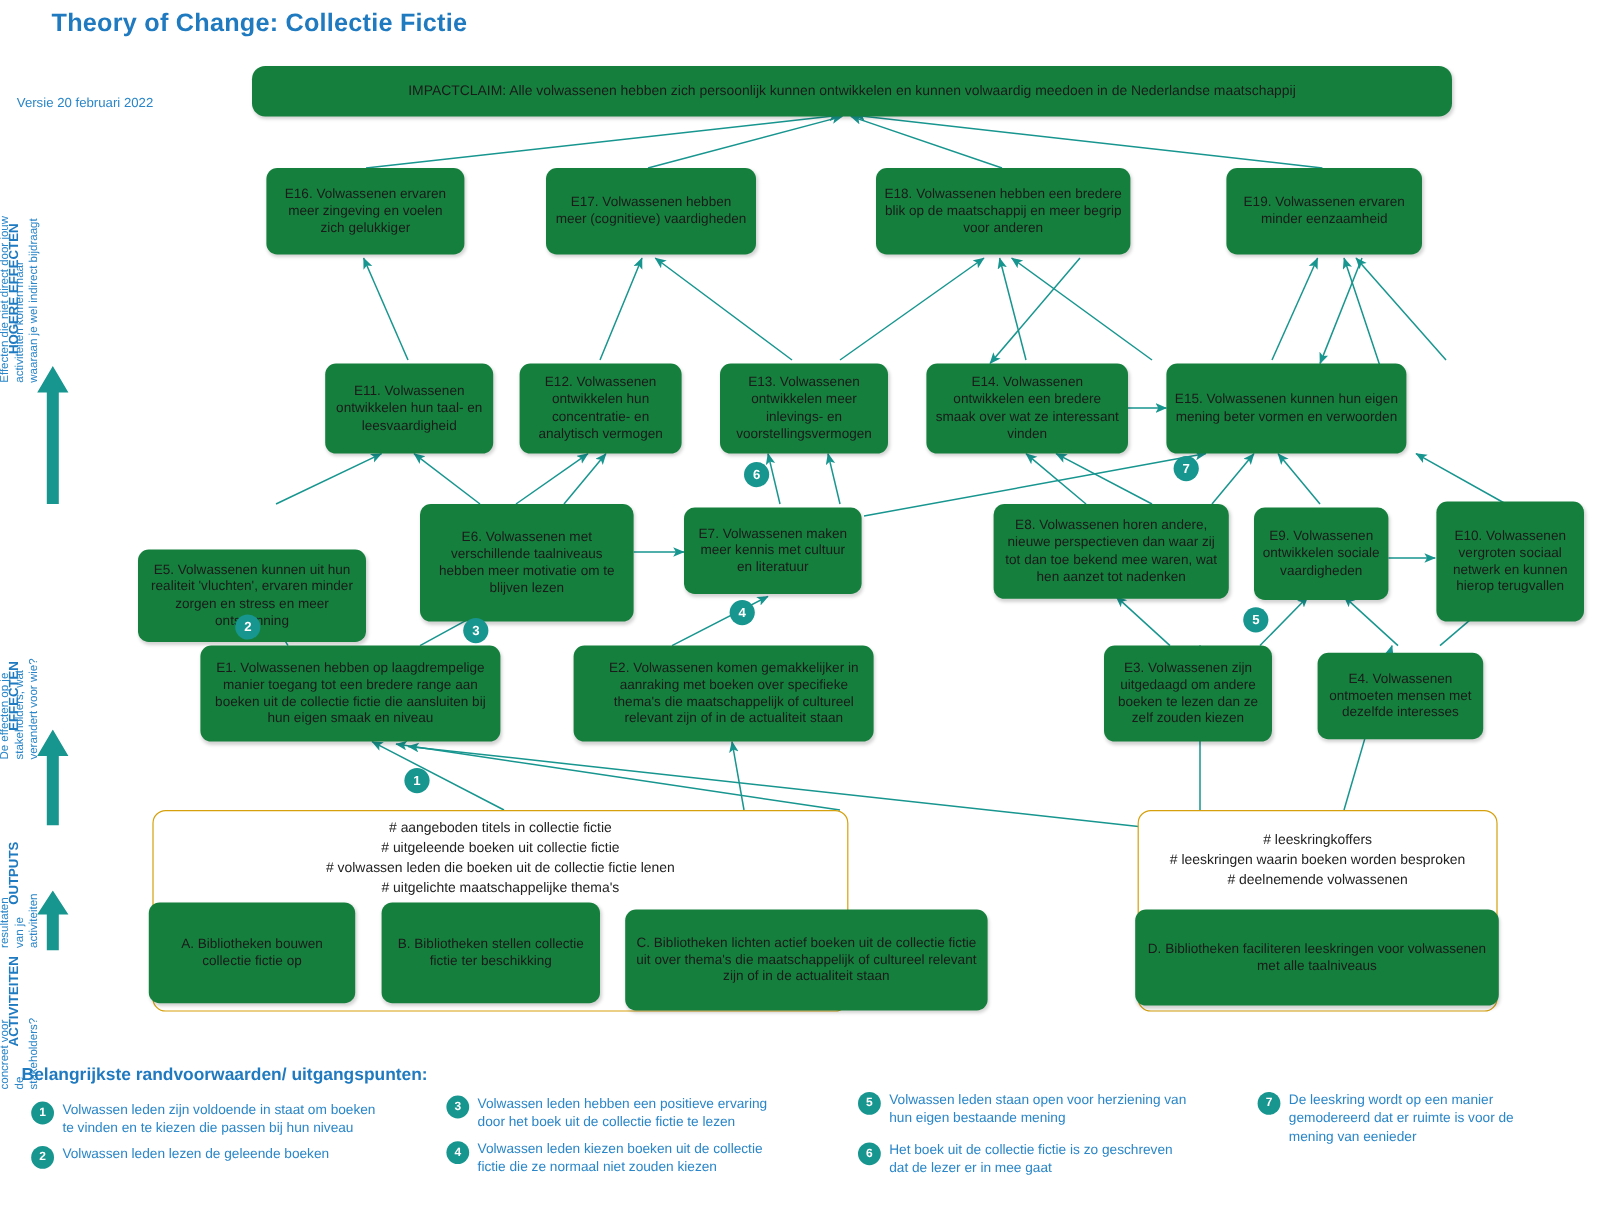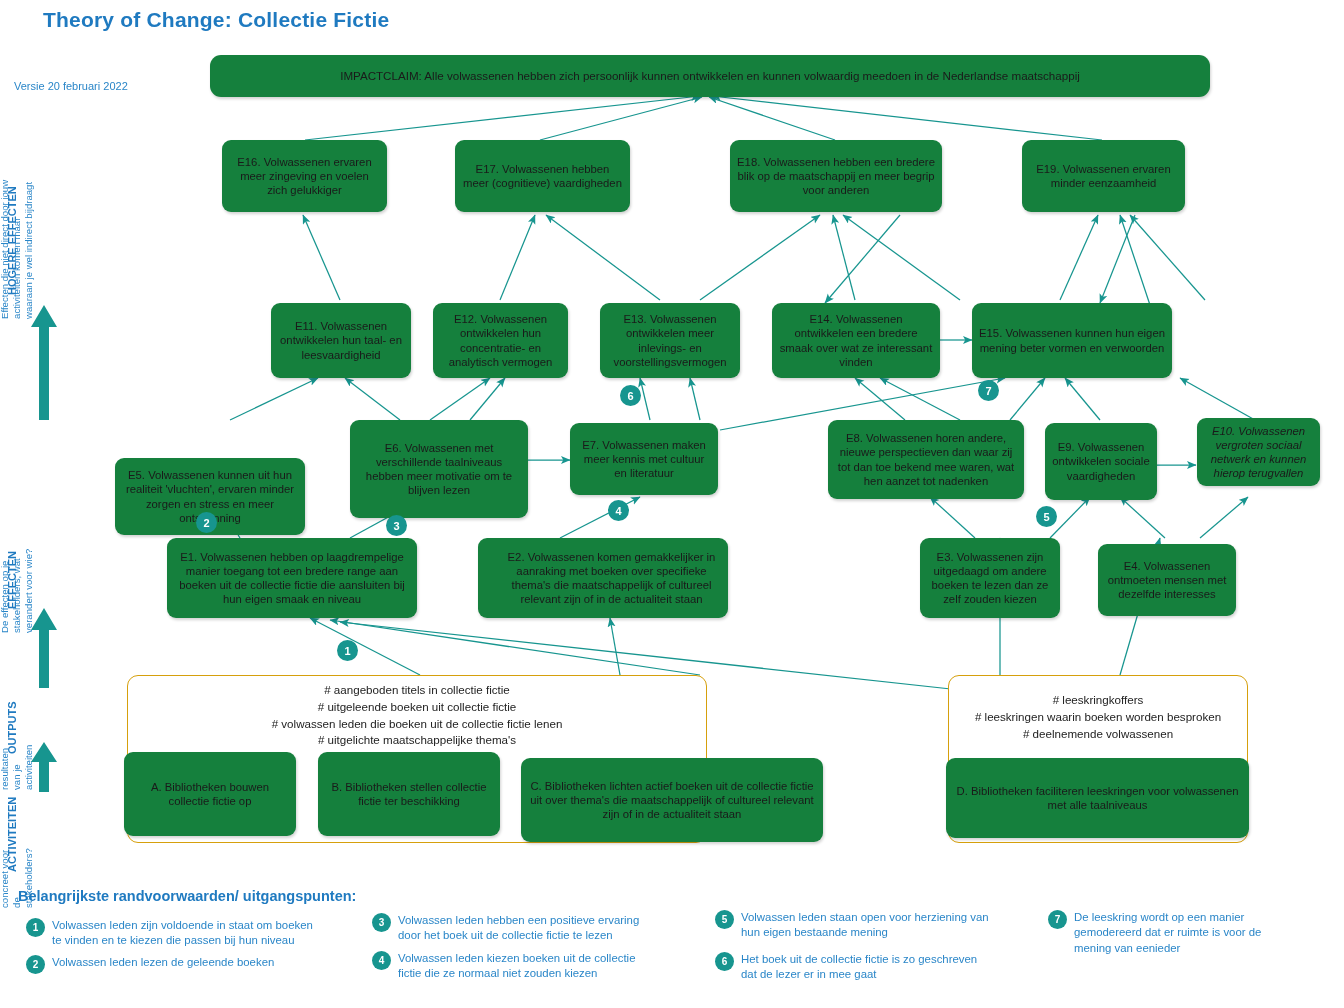--- a/index.html
+++ b/index.html
@@ -214,21 +214,21 @@
   <div class="box" style="left:433px;top:303px;width:135px;height:75px;">E12. Volwassenen ontwikkelen hun concentratie- en analytisch vermogen</div>
   <div class="box" style="left:600px;top:303px;width:140px;height:75px;">E13. Volwassenen ontwikkelen meer inlevings- en voorstellingsvermogen</div>
   <div class="box" style="left:772px;top:303px;width:168px;height:75px;">E14. Volwassenen ontwikkelen een bredere smaak over wat ze interessant vinden</div>
   <div class="box" style="left:972px;top:303px;width:200px;height:75px;">E15. Volwassenen kunnen hun eigen mening beter vormen en verwoorden</div>
 
   <div class="box" style="left:115px;top:420px;width:190px;height:77px;margin-top:38px;">E5. Volwassenen kunnen uit hun realiteit 'vluchten', ervaren minder zorgen en stress en meer ontspanning</div>
   <div class="box" style="left:350px;top:420px;width:178px;height:98px;">E6. Volwassenen met verschillende taalniveaus hebben meer motivatie om te blijven lezen</div>
   <div class="box" style="left:570px;top:423px;width:148px;height:72px;">E7. Volwassenen maken meer kennis met cultuur en literatuur</div>
   <div class="box" style="left:828px;top:420px;width:196px;height:79px;">E8. Volwassenen horen andere, nieuwe perspectieven dan waar zij tot dan toe bekend mee waren, wat hen aanzet tot nadenken</div>
   <div class="box" style="left:1045px;top:423px;width:112px;height:77px;">E9. Volwassenen ontwikkelen sociale vaardigheden</div>
-  <div class="box" style="left:1197px;top:418px;width:123px;height:68px;font-style:italic;">E10. Volwassenen vergroten sociaal netwerk en kunnen hierop terugvallen</div>
+  <div class="box" style="left:1197px;top:418px;width:123px;height:100px;">E10. Volwassenen vergroten sociaal netwerk en kunnen hierop terugvallen</div>
 
   <div class="box" style="left:167px;top:538px;width:250px;height:80px;">E1. Volwassenen hebben op laagdrempelige manier toegang tot een bredere range aan boeken uit de collectie fictie die aansluiten bij hun eigen smaak en niveau</div>
   <div class="box" style="left:478px;top:538px;width:250px;height:80px;padding-left:24px;">E2. Volwassenen komen gemakkelijker in aanraking met boeken over specifieke thema's die maatschappelijk of cultureel relevant zijn of in de actualiteit staan</div>
   <div class="box" style="left:920px;top:538px;width:140px;height:80px;">E3. Volwassenen zijn uitgedaagd om andere boeken te lezen dan ze zelf zouden kiezen</div>
   <div class="box" style="left:1098px;top:544px;width:138px;height:72px;">E4. Volwassenen ontmoeten mensen met dezelfde interesses</div>
 
   <div class="outpanel" style="left:127px;top:675px;width:580px;height:168px;"></div>
   <div class="outtext" style="left:137px;top:682px;width:560px;"># aangeboden titels in collectie fictie
 # uitgeleende boeken uit collectie fictie
 # volwassen leden die boeken uit de collectie fictie lenen

